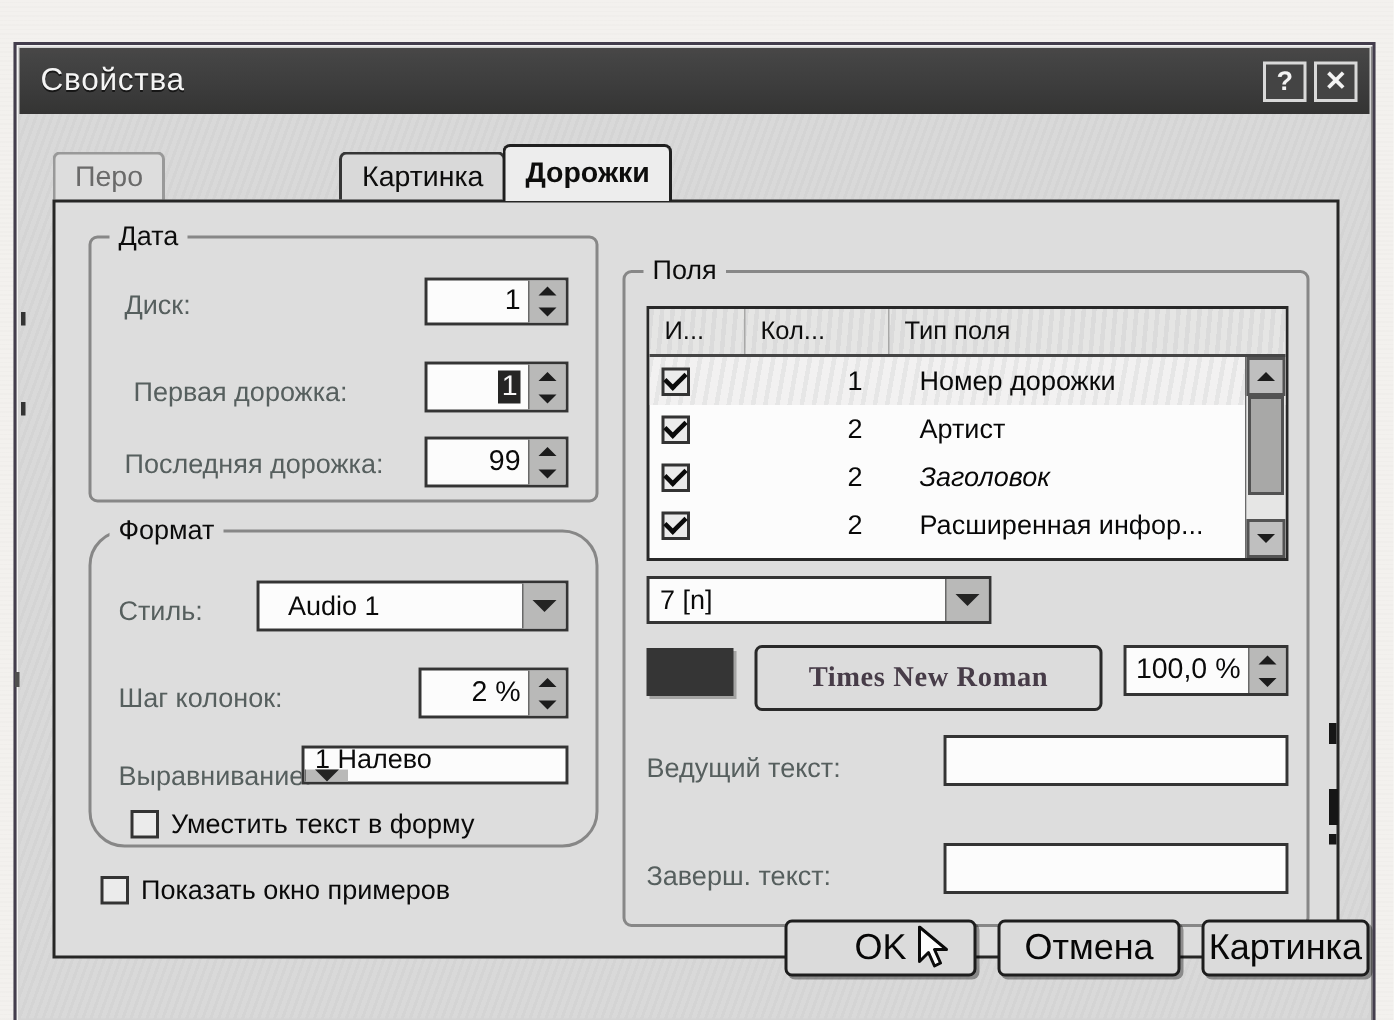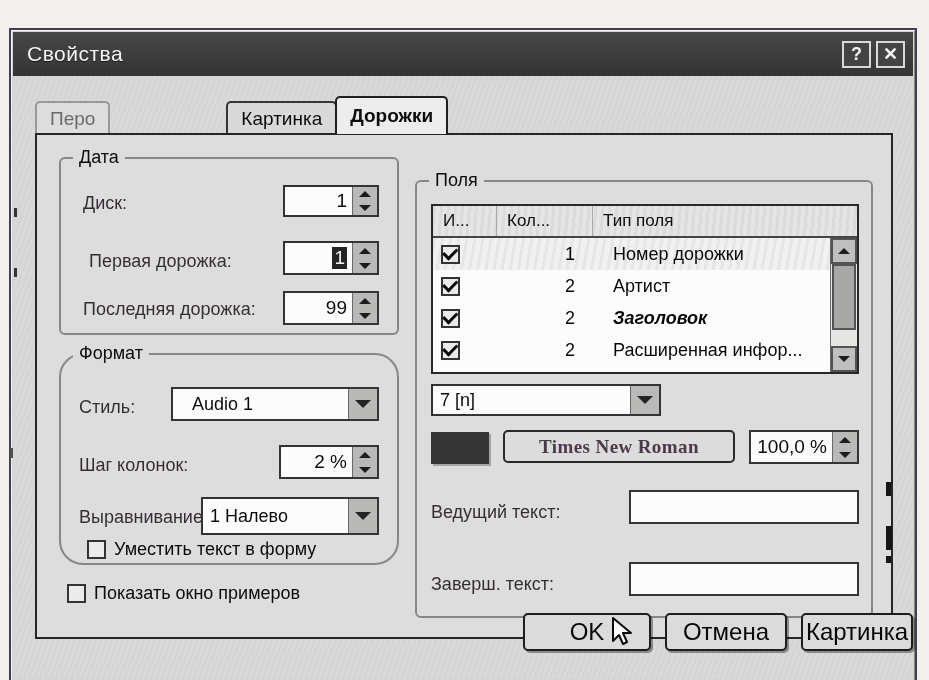--- a/index.html
+++ b/index.html
@@ -149,21 +149,21 @@
     color: #14130f;
   }
 
   #grp-data  { left: 22px;  top: 22px;  width: 340px; height: 178px; }
   #grp-format{ left: 22px;  top: 218px; width: 340px; height: 212px; border-radius: 24px; }
   #grp-fields{ left: 378px; top: 22px;  width: 458px; height: 438px; margin-top: 23px; }
 
   .field-label {
     position: absolute;
     font-size: 18px;
-    color: #701a75;
+    color: #0f766e;
     white-space: nowrap;
   }
 
   
   .txtbox {
     position: absolute;
     background: #fbfaf8;
     border: 2px solid #3a3937;
     box-sizing: border-box;
     font-size: 18px;
@@ -326,21 +326,21 @@
     color: #100f0d;
   }
   .lv-row.sel {
     background:
       repeating-linear-gradient(100deg, rgba(0,0,0,0.045) 0 3px, rgba(255,255,255,0.05) 3px 8px),
       #eeecea;
   }
   .lv-c0 { width: 64px; display: flex; align-items: center; padding-left: 8px; box-sizing: border-box; }
   .lv-c1 { width: 96px; text-align: right; padding-right: 18px; box-sizing: border-box; }
   .lv-c2 { flex: 1; padding-left: 20px; box-sizing: border-box; white-space: nowrap; }
-  .lv-c2.ital { font-style: italic; font-weight: 700; }
+  .lv-c2.ital { font-style: italic; font-weight: 400; }
 
   
   #lv-scroll {
     position: absolute;
     right: 0; top: 0; bottom: 0;
     width: 26px;
     background: #cfcdc9;
     border-left: 1px solid #6e6c68;
     display: flex;
     flex-direction: column;
@@ -370,21 +370,21 @@
     left: 14px; top: 250px;
     width: 58px; height: 32px;
     background: #3b3a38;
     box-shadow: 2px 2px 0 rgba(0,0,0,.25);
   }
 
   
   #font-button {
     position: absolute;
     left: 86px; top: 248px;
-    width: 232px; height: 33px;
+    width: 232px; height: 44px;
     background: #dbd9d5;
     border: 2px solid #2f2e2c;
     border-radius: 5px;
     box-sizing: border-box;
     display: flex;
     align-items: center;
     justify-content: center;
     font-family: "Liberation Serif", serif;
     font-weight: bold;
     font-size: 19px;
@@ -535,21 +535,21 @@
               <div class="up">
                   <i class="caret-up"></i>
                 </div>
               <div class="dn">
                   <i class="caret-dn"></i>
                 </div>
             </div>
           </div>
 
           <div class="field-label" style="left:18px; top:152px;">Выравнивание:</div>
-          <div class="combo" style="left:140px; top:142px; width:178px; height:38px;">
+          <div class="combo" style="left:140px; top:142px; width:178px; height:26px;flex-direction:column;">
             <div class="ctext">1 Налево</div>
             <div class="carrow">
                 <i class="chev"></i>
               </div>
           </div>
 
           <div class="cbrow" style="left:26px; top:184px;">
             <span class="cbbox"></span>
             <span>Уместить текст в форму</span>
           </div>

